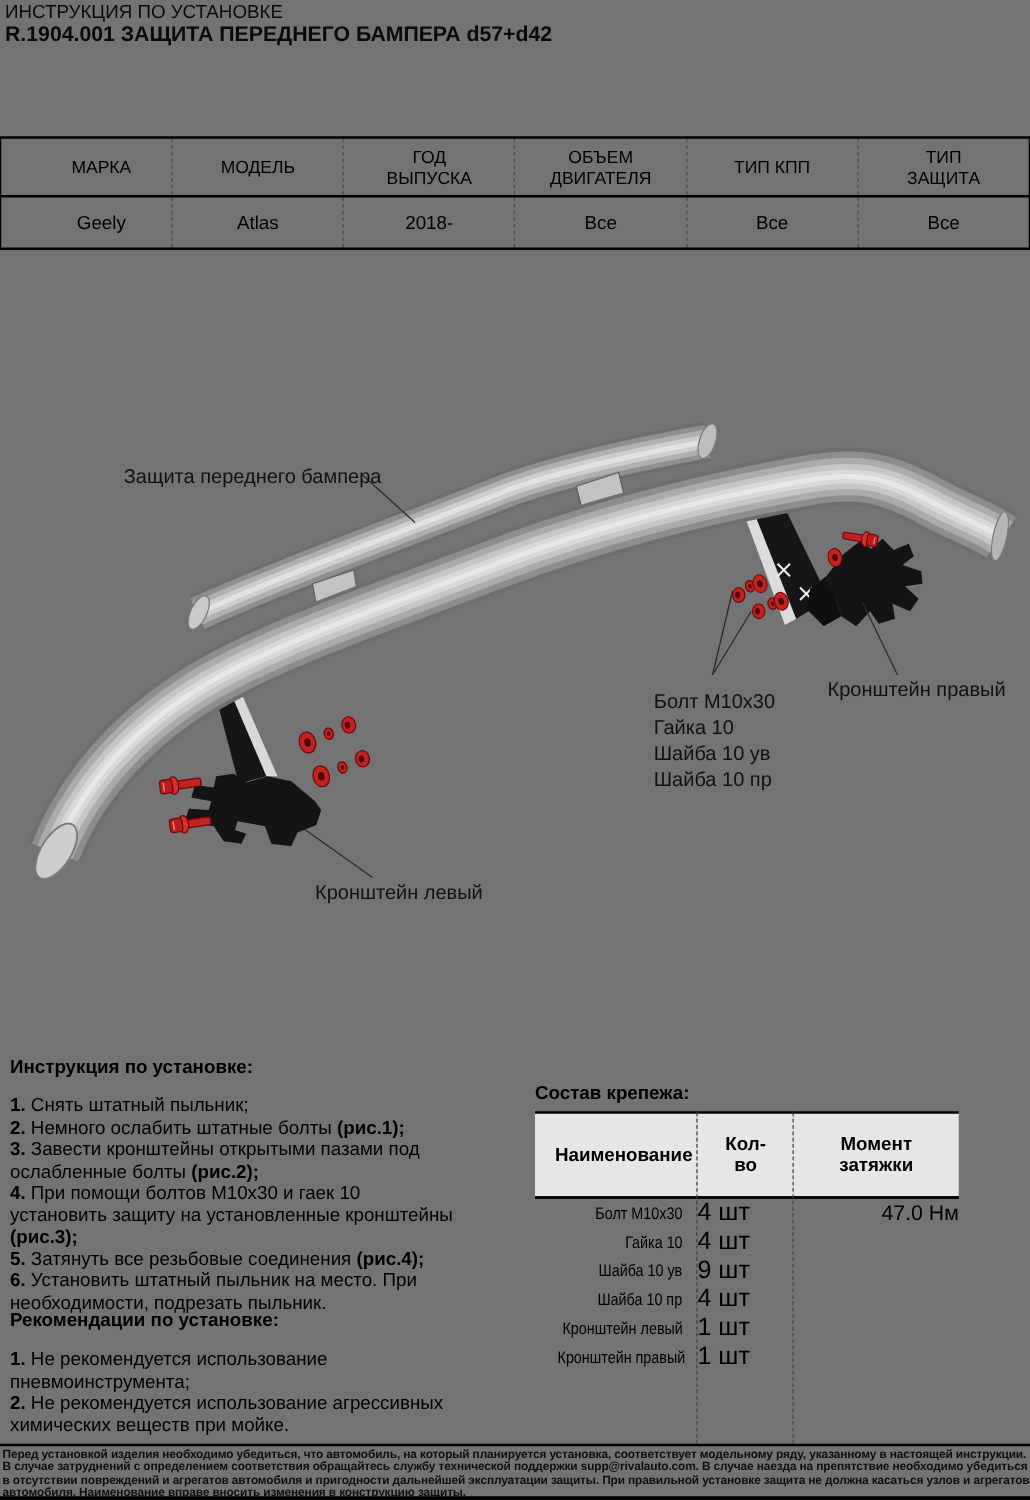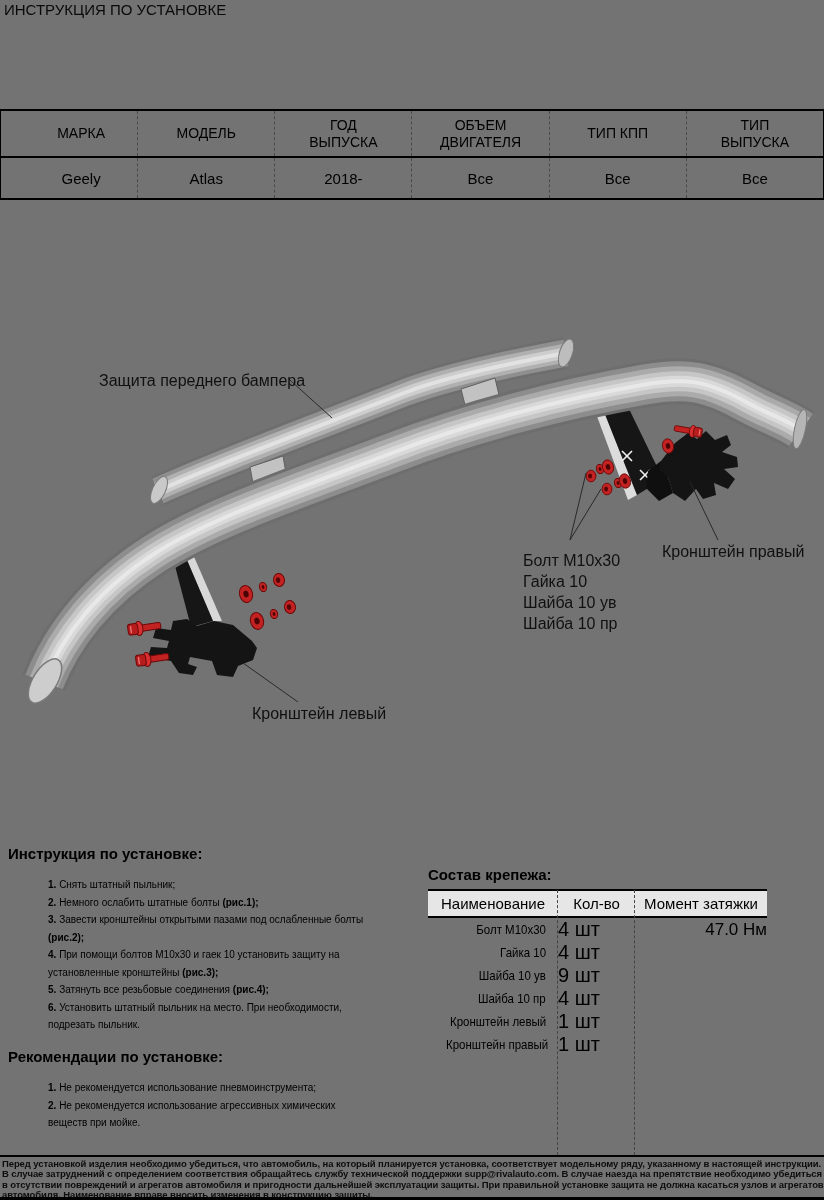--- a/index.html
+++ b/index.html
@@ -17,27 +17,27 @@
   .vehicle th:last-child,.vehicle td:last-child{border-right:1px solid #000;}
   .vehicle thead tr{height:47px;border-top:2px solid #000;border-bottom:2px solid #000;}
   .vehicle thead th{font-size:14px;line-height:17px;white-space:pre-line;}
   .vehicle tbody tr{height:42px;border-bottom:2px solid #000;font-size:15px;}
   
   .diagram{position:absolute;left:0;top:330px;}
   .diagram text{font-family:"Liberation Sans",sans-serif;font-size:16px;fill:#101010;}
   
   .instructions{position:absolute;left:8px;top:845px;width:360px;}
   .sec-title{font-size:15px;font-weight:bold;margin:0 0 14px 0;}
-  .step,.rec-item{font-size:10px;line-height:17.5px;margin-left:40px;}
+  .step,.rec-item{font-size:15px;line-height:17.5px;}
   
   .hardware{position:absolute;left:428px;top:866px;width:345px;}
   .hw-title{font-size:15px;font-weight:bold;margin:0 0 6px 0;}
   .hw-table{border-collapse:collapse;width:339px;table-layout:fixed;}
   .hw-table thead tr{background:#e6e6e6;border-top:2px solid #000;border-bottom:2px solid #000;height:26px;}
-  .hw-table thead th{font-weight:normal;font-size:15px;padding:4px;text-align:center;}
+  .hw-table thead th{font-weight:bold;font-size:15px;padding:16px;text-align:center;}
   .hw-table td{height:20px;padding:0;vertical-align:middle;}
   .hw-name{text-align:right;padding-right:12px !important;font-size:13.5px;}
   .hw-name span{display:inline-block;transform:scaleX(.85);transform-origin:100% 50%;white-space:nowrap;}
   .hw-qty{text-align:left;font-size:20px;}
   .hw-torque{text-align:right;font-size:17px;}
   .hw-dash{position:absolute;width:0;border-left:1px dashed #444;top:890px;height:265px;left:557px;}
   .hw-dash.d2{left:634px;}
   
   .recommendations{position:absolute;left:8px;top:1048px;width:360px;}
   
@@ -46,34 +46,35 @@
   .footer-line{font-size:9.5px;font-weight:bold;line-height:10.4px;letter-spacing:-0.1px;color:#0d0d0d;}
   .bottom-rule{position:absolute;left:0;top:1197px;width:824px;height:3px;background:#000;}
 </style>
 </head>
 <body>
 
 <div class="page">
 
   <div class="doc-header">
     <div class="doc-sub">ИНСТРУКЦИЯ ПО УСТАНОВКЕ</div>
+    <div class="doc-title">R.1904.001 ЗАЩИТА ПЕРЕДНЕГО БАМПЕРА d57+d42</div>
   </div>
 
   <table class="vehicle">
     <thead>
         <tr>
           <th>МАРКА</th>
           <th>МОДЕЛЬ</th>
           <th>ГОД
 ВЫПУСКА</th>
           <th>ОБЪЕМ
 ДВИГАТЕЛЯ</th>
           <th>ТИП КПП</th>
           <th>ТИП
-ВЫПУСКА</th>
+ЗАЩИТА</th>
         </tr>
       </thead>
     <tbody>
         <tr>
           <td>Geely</td>
           <td>Atlas</td>
           <td>2018-</td>
           <td>Все</td>
           <td>Все</td>
           <td>Все</td>

